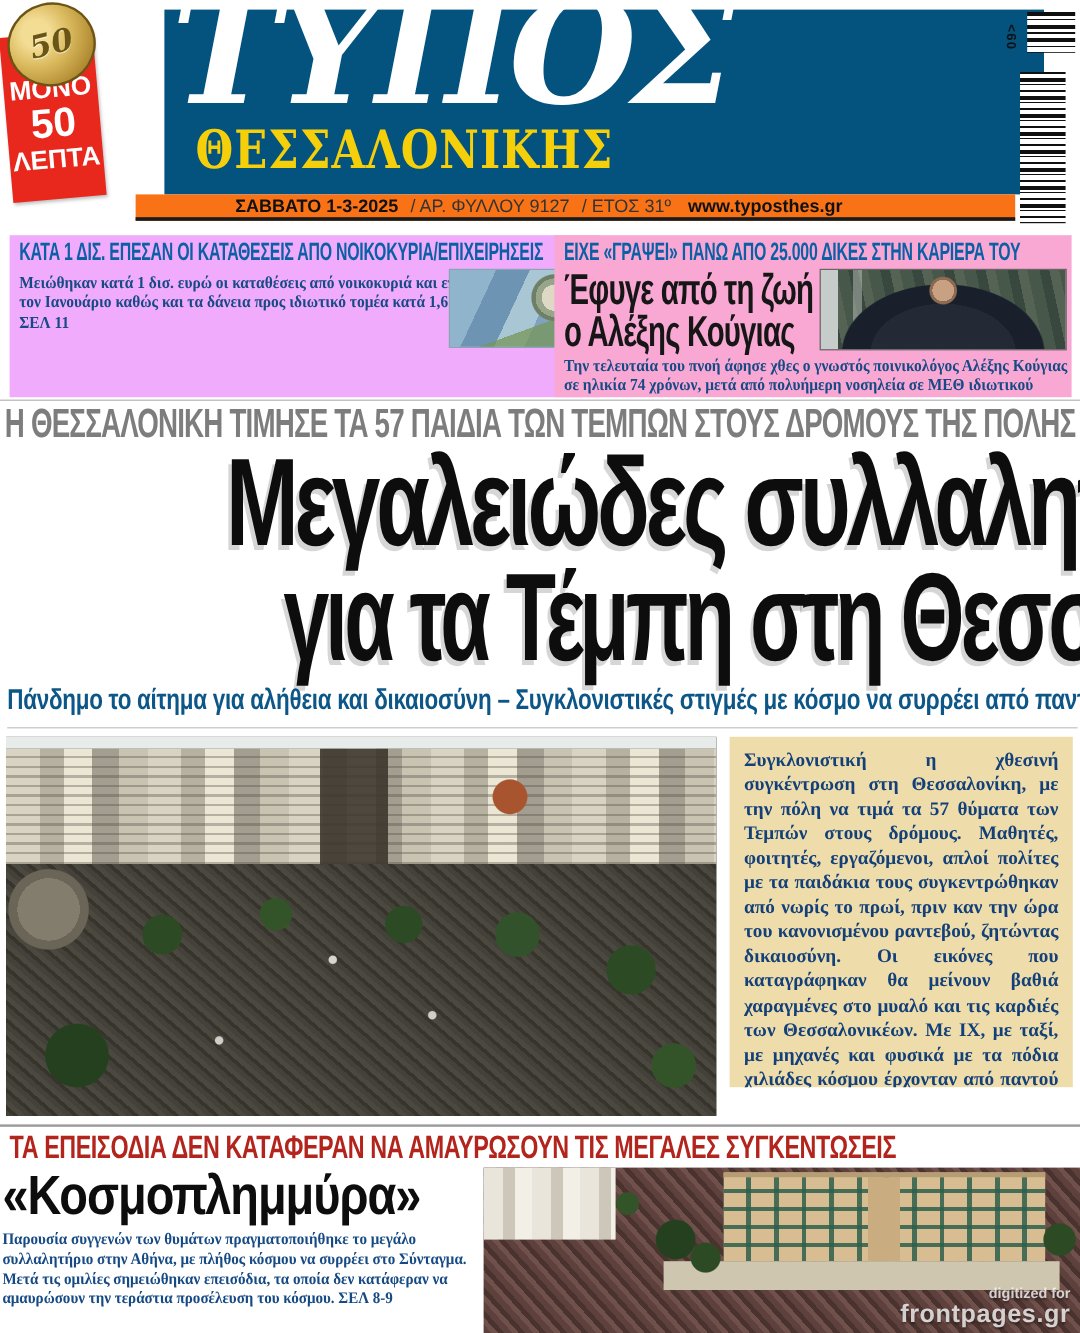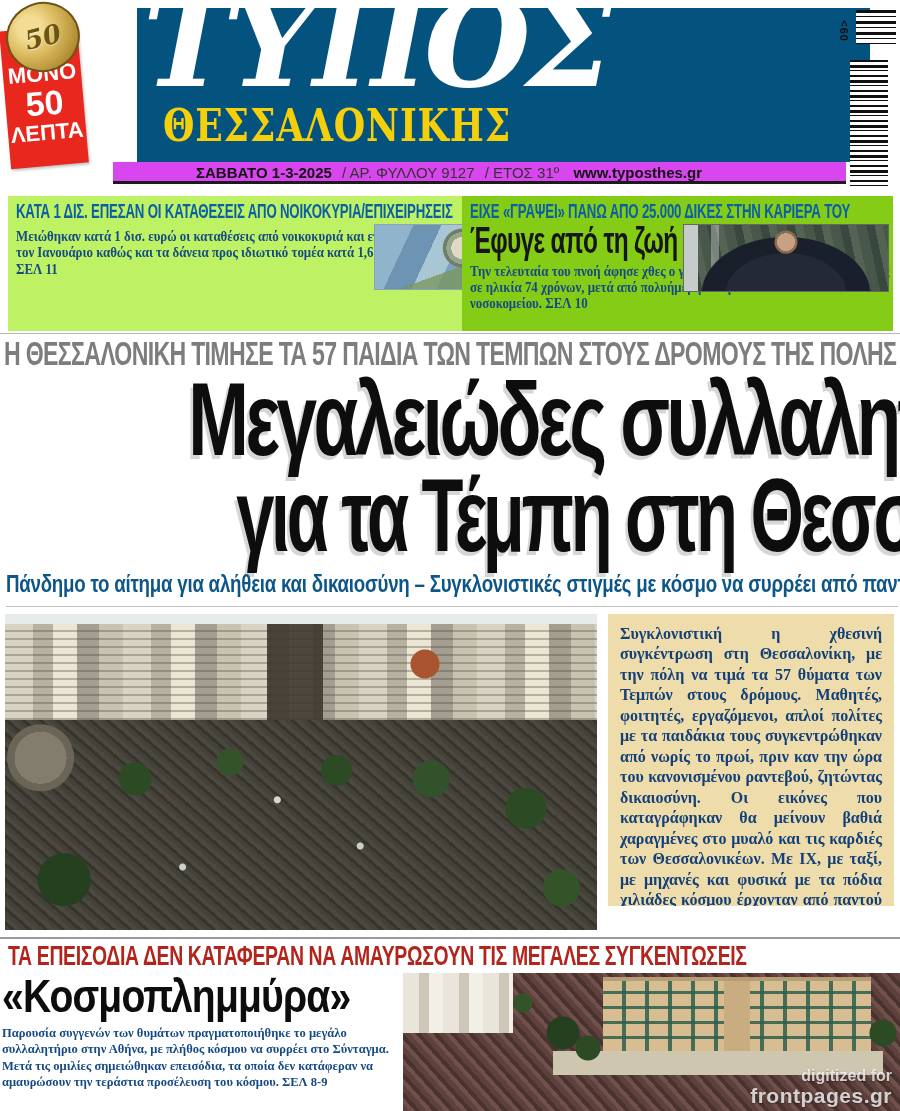--- a/index.html
+++ b/index.html
@@ -6,21 +6,21 @@
   #page{position:relative;width:900px;height:1111px;background:#fff;overflow:hidden;
         font-family:"Liberation Sans",sans-serif;color:#111;}
 
   
   .masthead-box{position:absolute;left:113px;top:8px;width:733px;height:154px;background:#03537e;margin-left:24px;}
   .masthead-title{position:absolute;left:6px;top:-26px;font-family:"DejaVu Serif",serif;
         font-style:italic;font-weight:bold;font-size:122px;line-height:1;color:#fff;letter-spacing:-4px;}
   .masthead-subtitle{position:absolute;left:26px;top:96px;font-family:"DejaVu Serif",serif;
         font-weight:bold;font-size:44px;line-height:1;color:#f4cf0a;letter-spacing:1px;
         display:inline-block;transform:scaleX(.82);transform-origin:left center;white-space:nowrap;}
-  .dateline{position:absolute;left:113px;top:162px;width:733px;height:22px;background:#d946ef;
+  .dateline{position:absolute;left:113px;top:162px;width:733px;height:22px;background:#f97316;
         border-bottom:3px solid #1b1b1b;font-size:15px;line-height:22px;padding-left:83px;box-sizing:border-box;white-space:nowrap;}
   .dateline .dl-date{font-weight:bold;color:#111;}
   .dateline .dl-mid{color:#333;margin-left:6px;}
   .dateline .dl-site{font-weight:bold;color:#111;margin-left:10px;}
 
   
   .price-badge{position:absolute;left:5px;top:28px;width:78px;height:138px;background:#e8271d;
         transform:rotate(-5deg);color:#fff;text-align:center;font-weight:bold;box-shadow:1px 2px 3px rgba(0,0,0,.25);}
   .pb-1{font-size:22px;margin-top:34px;line-height:1.1;}
   .pb-2{font-size:34px;line-height:1.0;}
@@ -35,22 +35,22 @@
   .barcode-area{position:absolute;right:2px;top:8px;width:56px;height:180px;}
   .barcode-addon{position:absolute;left:14px;top:2px;width:40px;height:34px;
         background:repeating-linear-gradient(to bottom,#101010 0 3px,#fff 3px 6px,#101010 6px 7px,#fff 7px 11px);}
   .bc-addon-num{position:absolute;left:-9px;top:16px;transform:rotate(-90deg);transform-origin:center;
         font-size:11px;font-weight:bold;letter-spacing:1px;white-space:nowrap;}
   .barcode-main{position:absolute;left:8px;top:52px;width:38px;height:126px;
         background:repeating-linear-gradient(to bottom,#101010 0 2px,#fff 2px 5px,#101010 5px 8px,#fff 8px 10px,#101010 10px 11px,#fff 11px 15px);}
 
   
   .panel{position:absolute;top:196px;height:135px;box-sizing:border-box;padding:4px 8px;overflow:hidden;}
-  .panel-left{left:8px;width:492px;background:#bef264;}
-  .panel-right{left:462px;width:431px;background:#84cc16;}
+  .panel-left{left:8px;width:492px;background:#f0abfc;}
+  .panel-right{left:462px;width:431px;background:#f9a8d4;}
   .kicker-blue{color:#0b5fa5;font-weight:bold;font-size:21px;line-height:1.05;
         display:inline-block;transform:scaleX(.63);transform-origin:left center;white-space:nowrap;letter-spacing:-.3px;}
   .art-head{font-weight:bold;color:#161616;font-size:34px;line-height:.96;letter-spacing:-1px;margin-top:2px;}
   .art-head .ln{display:block;}
   .art-head .cx{display:inline-block;transform:scaleX(.75);transform-origin:left center;white-space:nowrap;}
   .art-body{font-family:"Liberation Serif",serif;font-weight:bold;color:#164a85;font-size:14px;line-height:1.16;
         margin-top:5px;display:inline-block;width:470px;transform:scaleX(.92);transform-origin:left center;}
   .panel-right .art-body{width:460px;}
 
   .euro-photo{position:absolute;right:6px;top:28px;width:118px;height:64px;border:1px solid #8aa4b5;
@@ -129,21 +129,21 @@
           repeating-linear-gradient(90deg,rgba(0,0,0,0) 0 19px,rgba(45,95,75,.85) 19px 23px),
           repeating-linear-gradient(0deg,rgba(0,0,0,0) 0 12px,rgba(45,95,75,.85) 12px 15px);}
   .sp-plaza{position:absolute;left:150px;top:78px;width:330px;height:24px;background:#cfc6b0;}
   .sp-trees{position:absolute;inset:0;background:
           radial-gradient(circle at 160px 60px,#24401e 0 16px,rgba(0,0,0,0) 17px),
           radial-gradient(circle at 185px 75px,#2c4a24 0 12px,rgba(0,0,0,0) 13px),
           radial-gradient(circle at 480px 60px,#2c4a24 0 13px,rgba(0,0,0,0) 14px),
           radial-gradient(circle at 120px 30px,#335428 0 9px,rgba(0,0,0,0) 10px);}
   .sp-watermark{position:absolute;right:8px;bottom:4px;text-align:right;color:rgba(255,255,255,.78);
         font-weight:bold;line-height:1.05;text-shadow:0 1px 2px rgba(0,0,0,.45);}
-  .wm-1{font-size:16px;margin-top:36px;}
+  .wm-1{font-size:12px;margin-top:36px;}
   .wm-2{font-size:21px;letter-spacing:.5px;margin-left:32px;}
 </style>
 </head>
 <body>
 
 <div id="page">
 
   <div class="masthead-box">
     <div class="masthead-title">ΤΥΠΟΣ</div>
     <div class="masthead-subtitle">ΘΕΣΣΑΛΟΝΙΚΗΣ</div>
@@ -175,20 +175,21 @@
     <div class="art-head">
     </div>
     <span class="art-body">Μειώθηκαν κατά 1 δισ. ευρώ οι καταθέσεις από νοικοκυριά και επιχειρήσεις τον Ιανουάριο καθώς και τα δάνεια προς ιδιωτικό τομέα κατά 1,6 δισ. ευρώ. ΣΕΛ 11</span>
     <div class="euro-photo"></div>
   </div>
 
   <div class="panel panel-right">
     <span class="kicker-blue">ΕΙΧΕ «ΓΡΑΨΕΙ» ΠΑΝΩ ΑΠΟ 25.000 ΔΙΚΕΣ ΣΤΗΝ ΚΑΡΙΕΡΑ ΤΟΥ</span>
     <div class="art-head" style="font-size:36px;">
       <span class="ln"><span class="cx" style="transform:scaleX(.68);">Έφυγε από τη ζωή</span></span>
+      <span class="ln"><span class="cx" style="transform:scaleX(.68);">ο Αλέξης Κούγιας</span></span>
     </div>
     <span class="art-body">Την τελευταία του πνοή άφησε χθες ο γνωστός ποινικολόγος Αλέξης Κούγιας σε ηλικία 74 χρόνων, μετά από πολυήμερη νοσηλεία σε ΜΕΘ ιδιωτικού νοσοκομείου. ΣΕΛ 10</span>
     <div class="kougias-photo"></div>
   </div>
 
   <div class="rule-under-panels"></div>
 
   <span class="gray-strip">Η ΘΕΣΣΑΛΟΝΙΚΗ ΤΙΜΗΣΕ ΤΑ 57 ΠΑΙΔΙΑ ΤΩΝ ΤΕΜΠΩΝ ΣΤΟΥΣ ΔΡΟΜΟΥΣ ΤΗΣ ΠΟΛΗΣ</span>
 
   <div class="big-head">

